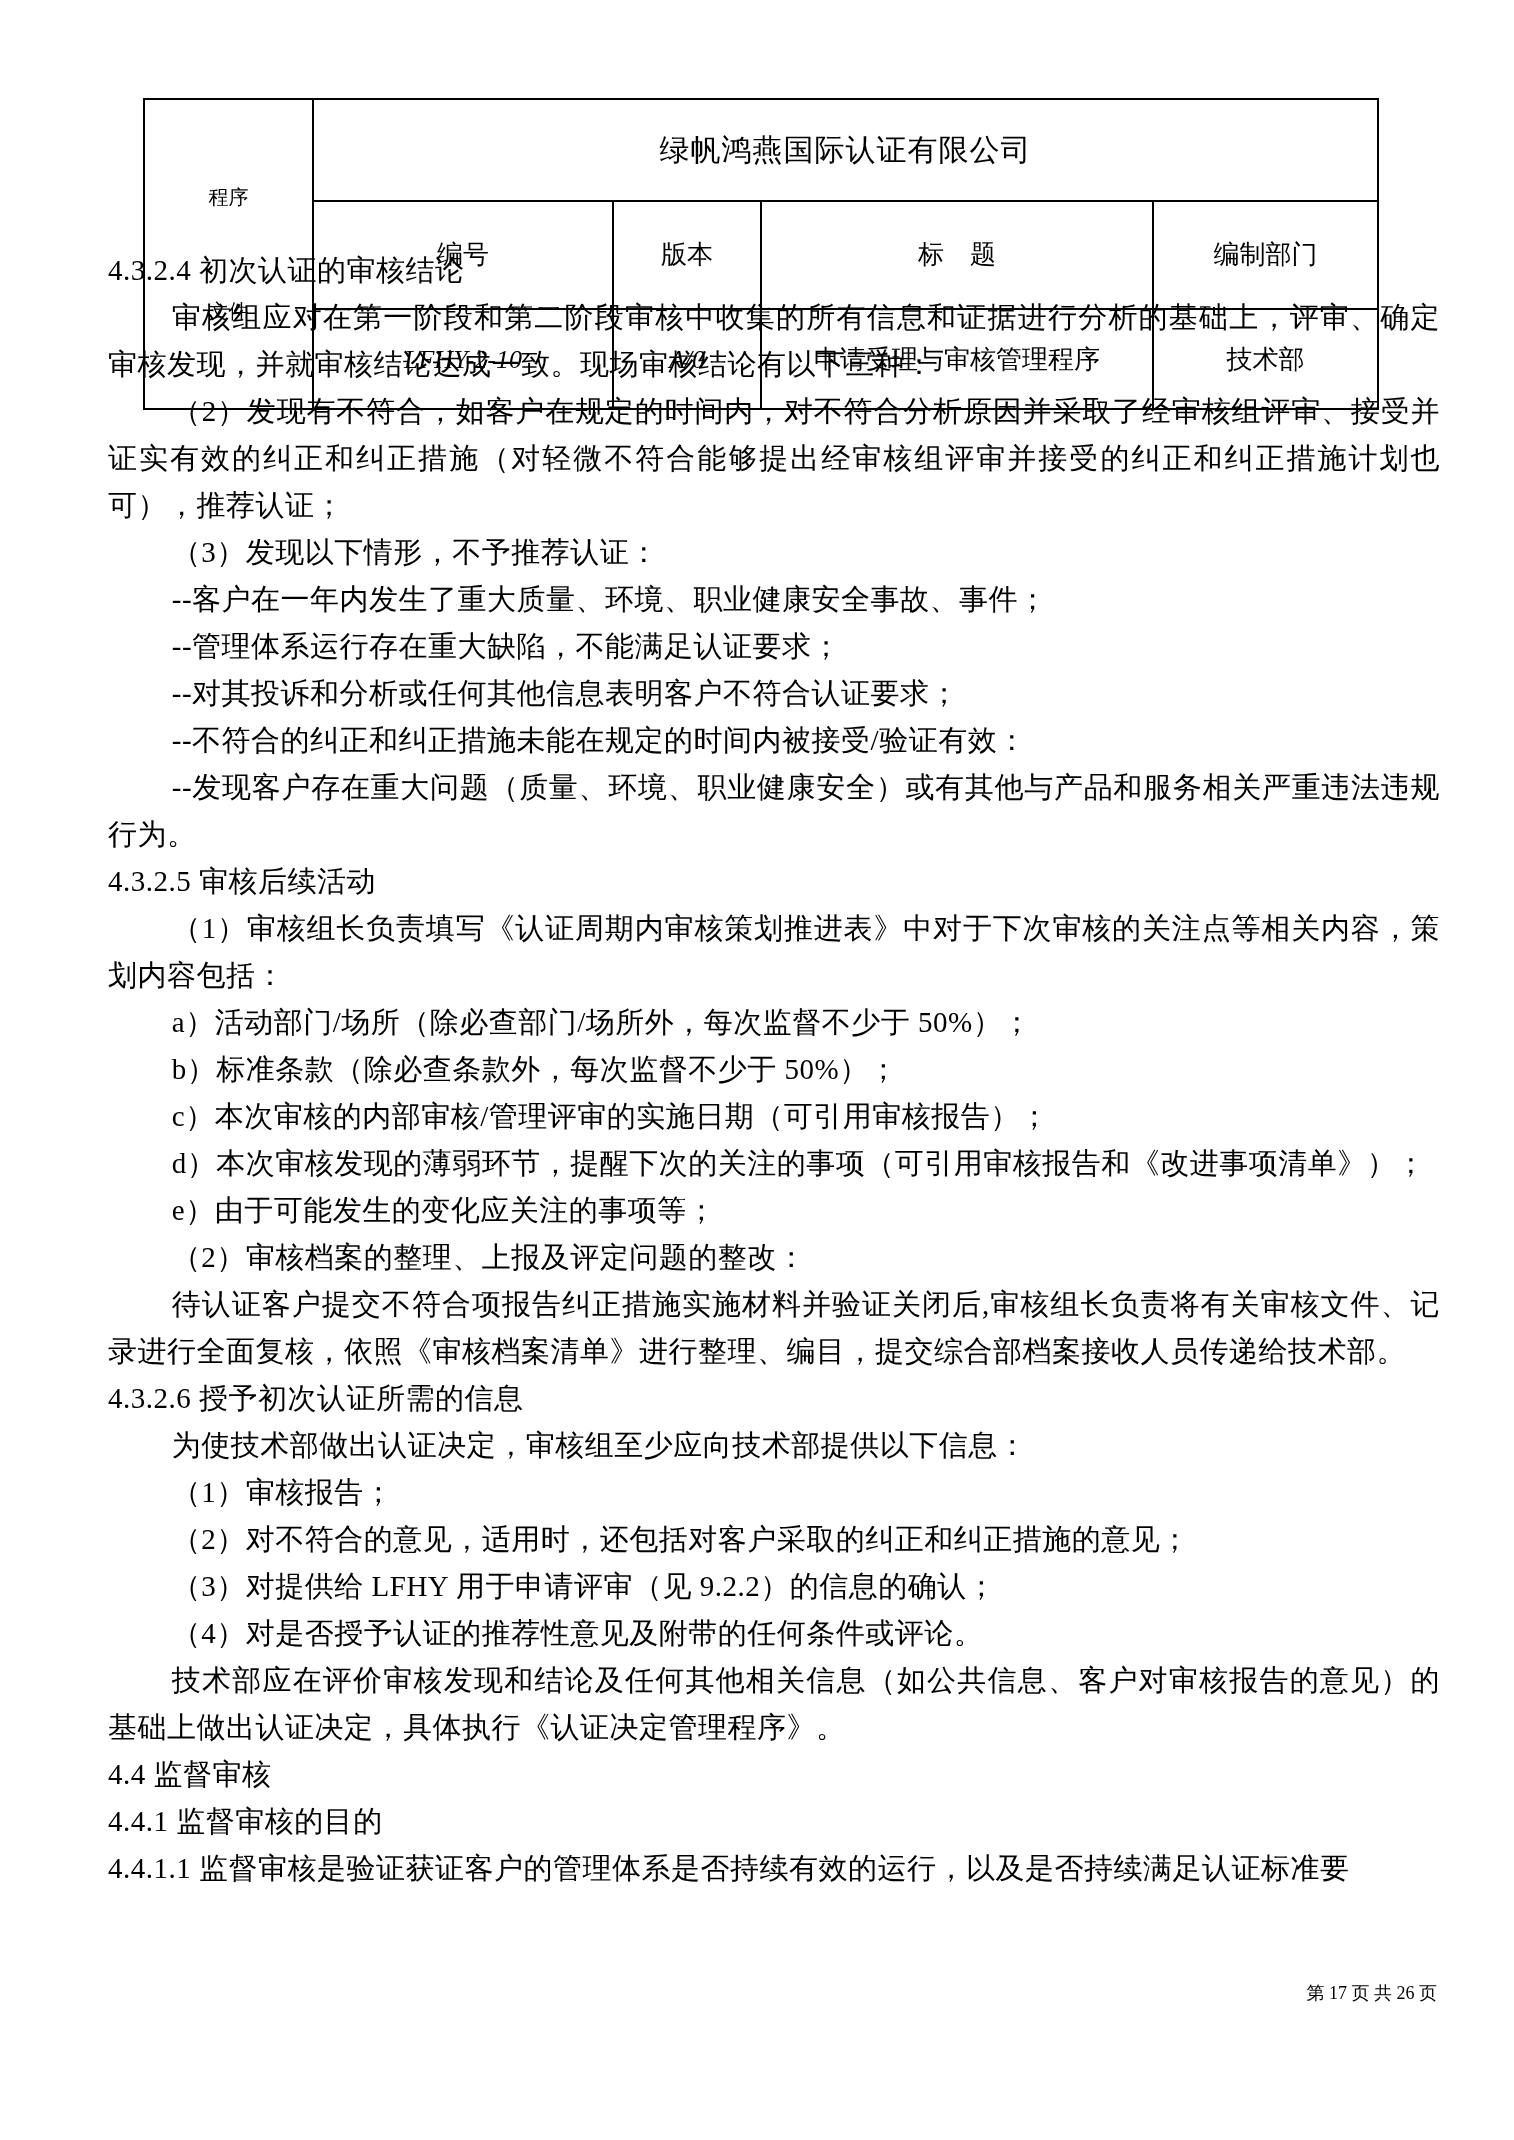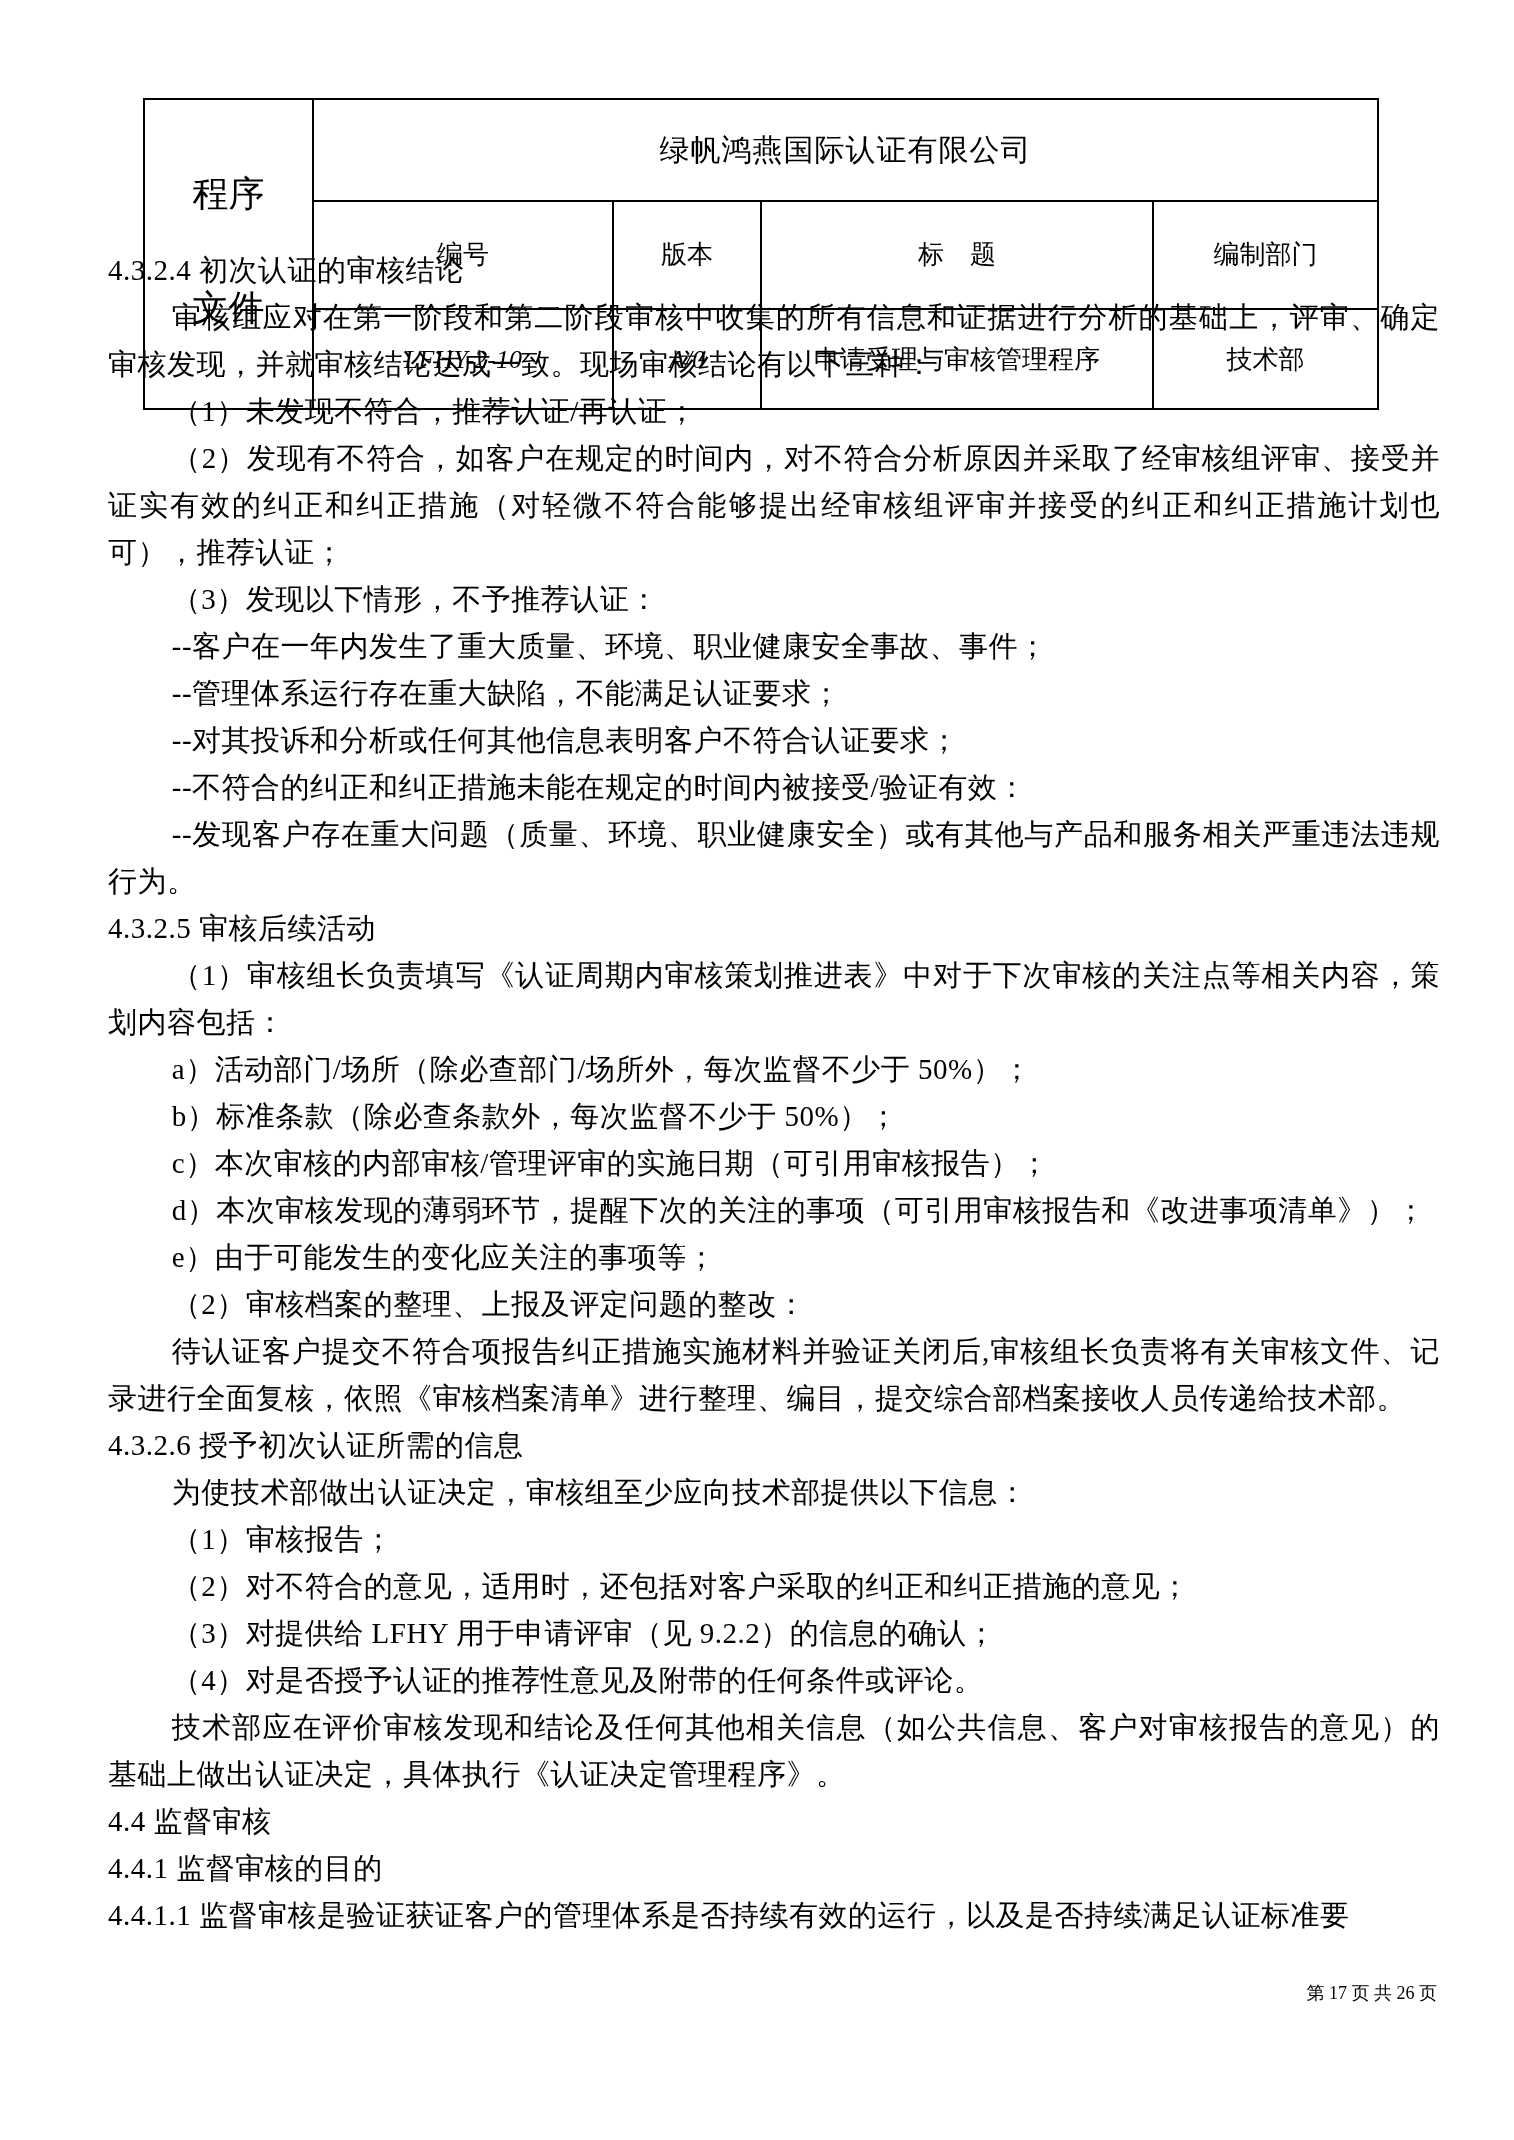--- a/index.html
+++ b/index.html
@@ -38,23 +38,22 @@
     vertical-align: middle;
     padding: 2px;
     white-space: pre;
     font-size: 26px;
     line-height: 1.2;
   }
   .header-table tr.r1 { height: 48px; }
   .header-table tr.r2 { height: 51px; }
   .header-table tr.r3 { height: 47px; }
   .header-table td.doc-type {
-    font-size: 36px;
+    font-size: 20px;
     line-height: 38px;
-    font-family: Liberation Mono, monospace;
   }
   .header-table td.company {
     font-size: 30px;
     letter-spacing: 1px;
   }
   .header-table td.latin {
     font-size: 26px;
     font-style: italic;
   }
 
@@ -118,21 +117,20 @@
       <td class="latin">A/0</td>
       <td>申请受理与审核管理程序</td>
       <td>技术部</td>
     </tr>
   </tbody>
     </table>
 
   <div class="body-text">
     <p class="plain">4.3.2.4 初次认证的审核结论</p>
     <p class="indent">审核组应对在第一阶段和第二阶段审核中收集的所有信息和证据进行分析的基础上，评审、确定审核发现，并就审核结论达成一致。现场审核结论有以下三种：</p>
-    <p class="indent">（1）未发现不符合，推荐认证/再认证；</p>
     <p class="indent">（2）发现有不符合，如客户在规定的时间内，对不符合分析原因并采取了经审核组评审、接受并证实有效的纠正和纠正措施（对轻微不符合能够提出经审核组评审并接受的纠正和纠正措施计划也可），推荐认证；</p>
     <p class="indent">（3）发现以下情形，不予推荐认证：</p>
     <p class="indent">--客户在一年内发生了重大质量、环境、职业健康安全事故、事件；</p>
     <p class="indent">--管理体系运行存在重大缺陷，不能满足认证要求；</p>
     <p class="indent">--对其投诉和分析或任何其他信息表明客户不符合认证要求；</p>
     <p class="indent">--不符合的纠正和纠正措施未能在规定的时间内被接受/验证有效：</p>
     <p class="indent">--发现客户存在重大问题（质量、环境、职业健康安全）或有其他与产品和服务相关严重违法违规行为。</p>
     <p class="plain">4.3.2.5 审核后续活动</p>
     <p class="indent">（1）审核组长负责填写《认证周期内审核策划推进表》中对于下次审核的关注点等相关内容，策划内容包括：</p>
     <p class="indent">a）活动部门/场所（除必查部门/场所外，每次监督不少于 50%）；</p>

